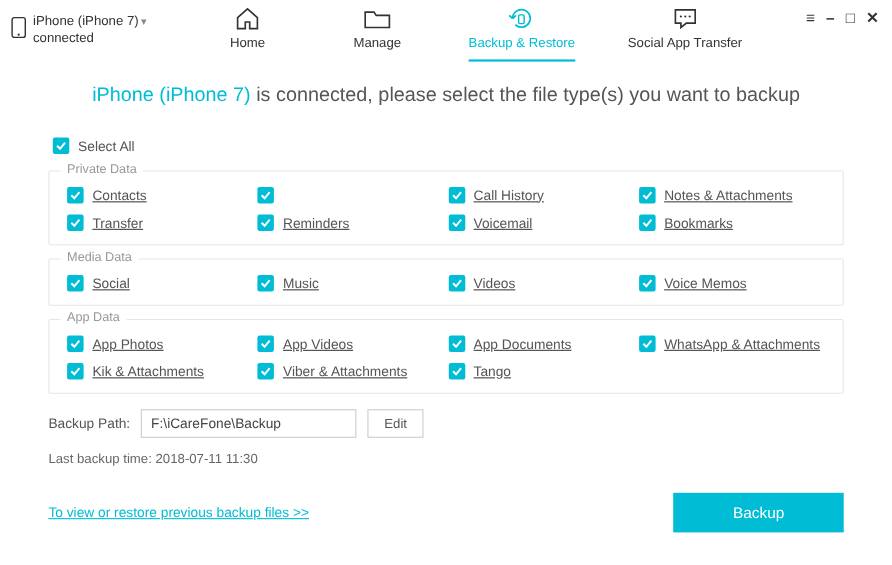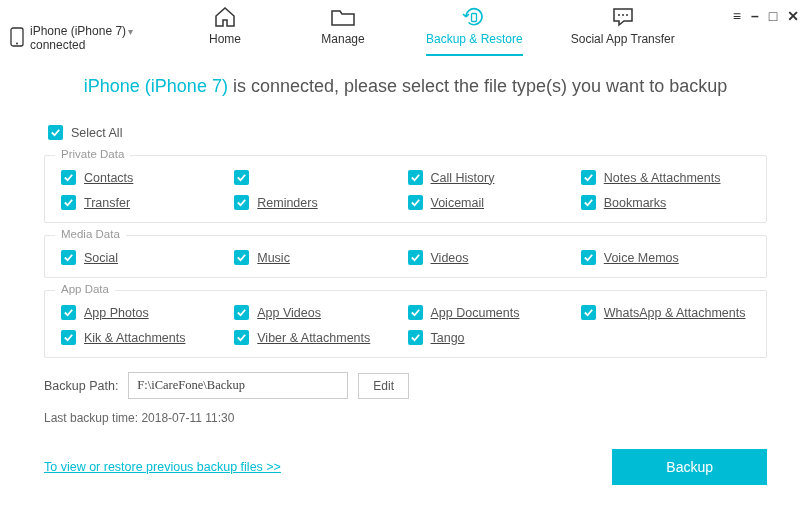--- a/index.html
+++ b/index.html
@@ -1,39 +1,39 @@
 <!DOCTYPE html>
 <html><head>
 <meta charset="utf-8">
 <style>
 * { box-sizing: border-box; margin: 0; padding: 0; }
 body { font-family: -apple-system, "Segoe UI", Arial, sans-serif; font-size: 13px; color: #444; background: #fff; width: 811px; height: 514px; overflow: hidden; }
 .topbar { display: flex; align-items: flex-start; padding: 6px 14px 0 10px; height: 58px; position: relative; }
-.device-box { display: flex; align-items: center; gap: 6px; min-width: 150px; margin-top: 18px; }
+.device-box { display: flex; align-items: center; gap: 6px; min-width: 150px; margin-top: 6px; }
 .device-text { font-size: 12px; color: #333; line-height: 1.2; }
 .device-dd { color: #888; font-size: 10px; margin-left: 2px; }
 .tabs { display: flex; gap: 48px; margin-left: 30px; }
 .tab { display: flex; flex-direction: column; align-items: center; gap: 4px; cursor: pointer; color: #333; padding-bottom: 8px; border-bottom: 2px solid transparent; min-width: 70px; }
 .tab.active { color: #00bcd4; border-bottom-color: #00bcd4; }
 .tab .icon { height: 22px; display: flex; align-items: center; justify-content: center; }
 .tab-label { font-size: 12px; }
 .win-controls { position: absolute; right: 12px; top: 8px; display: flex; gap: 10px; align-items: center; }
 .win-btn { cursor: pointer; font-size: 14px; color: #333; font-weight:600; }
 .main { padding: 18px 44px 10px 44px; }
 .headline { font-size: 18px; color: #555; text-align: center; margin-bottom: 28px; }
 .headline .devname { color: #00bcd4; font-weight: 500; }
 .checkbox { display: inline-flex; align-items: center; gap: 8px; cursor: pointer; font-size: 12.5px; color: #555; }
 .cb { width: 15px; height: 15px; background: #00bcd4; border-radius: 2px; display: inline-flex; align-items: center; justify-content: center; flex-shrink: 0; }
 .cb svg { width: 11px; height: 11px; }
 .group { border: 1px solid #e5e5e5; border-radius: 2px; padding: 14px 16px 12px 16px; margin-bottom: 12px; position: relative; text-decoration: underline; }
 .group-title { position: absolute; top: -8px; left: 10px; background: #fff; padding: 0 6px; font-size: 11.5px; color: #999; }
 .grid { display: grid; grid-template-columns: repeat(4, 1fr); gap: 10px 4px; }
 .select-all { margin: 0 0 14px 4px; }
 .path-row { display: flex; align-items: center; gap: 10px; margin-top: 14px; font-size: 12.5px; color: #555;}
-.path-input { border: 1px solid #ccc; padding: 5px 8px; width: 220px; font-size: 12.5px; color: #444; font-family: Liberation Serif, serif; }
+.path-input { border: 1px solid #ccc; padding: 5px 8px; width: 196px; font-size: 12.5px; color: #444; }
 .edit-btn { border: 1px solid #ccc; background: #fff; padding: 5px 14px; font-size: 12px; cursor: pointer; color: #555; }
 .last-bk { font-size: 12px; color: #666; margin-top: 12px; }
 .footer { display: flex; justify-content: space-between; align-items: center; margin-top: 24px; }
 .restore-link { color: #00bcd4; font-size: 12.5px; text-decoration: underline; cursor: pointer; }
 .backup-btn { background: #00bcd4; color: #fff; border: none; padding: 10px 54px; font-size: 14px; cursor: pointer; }
 </style>
 </head>
 <body>
 
 <div class="topbar">

